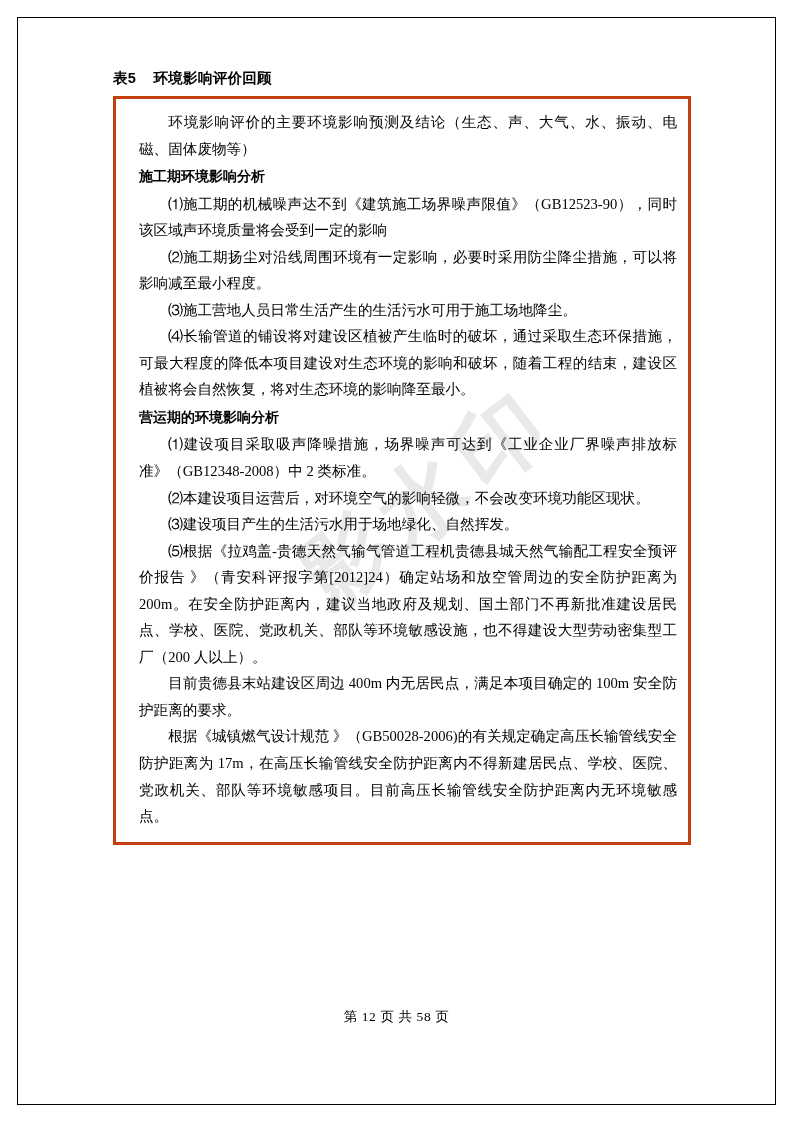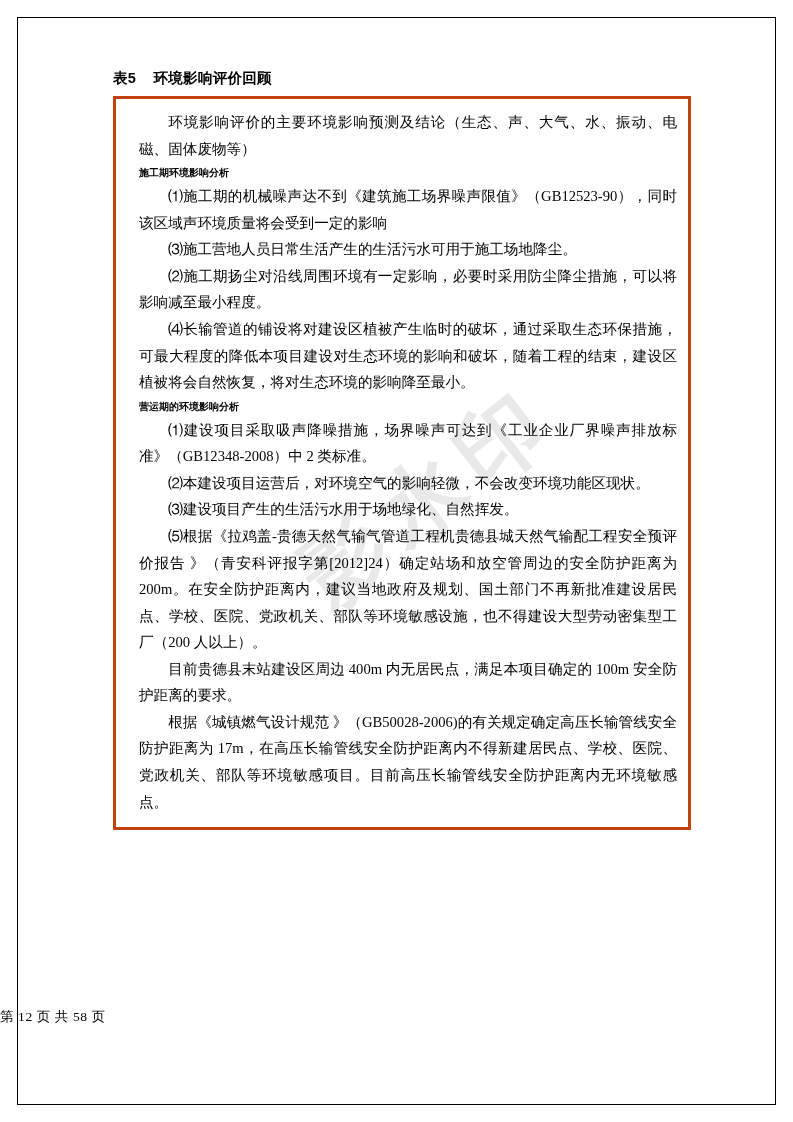--- a/index.html
+++ b/index.html
@@ -53,29 +53,29 @@
     margin: 0;
     text-align: justify;
     text-justify: inter-ideograph;
   }
   .indent2 {
     text-indent: 2em;
   }
   .head {
     font-family: "Liberation Sans", "DejaVu Sans", sans-serif;
     font-weight: bold;
-    font-size: 10px;
+    font-size: 14px;
     margin: 2px 0 1px 0;
   }
   .footer {
     position: absolute;
     left: 0;
     right: 0;
     top: 1008px;
-    text-align: left;
+    text-align: center;
     font-size: 13.5px;
     letter-spacing: 0.6px;
   }
   .watermark {
     position: absolute;
     left: 330px;
     top: 400px;
     width: 360px;
     height: 300px;
     pointer-events: none;
@@ -97,22 +97,22 @@
 
   <div class="watermark">影水印</div>
 
   <div class="content">
     <div class="table-caption">表5    环境影响评价回顾</div>
 
     <div class="doc-table">
       <p class="indent2">环境影响评价的主要环境影响预测及结论（生态、声、大气、水、振动、电磁、固体废物等）</p>
       <p class="head">施工期环境影响分析</p>
       <p class="indent2">⑴施工期的机械噪声达不到《建筑施工场界噪声限值》（GB12523-90），同时该区域声环境质量将会受到一定的影响</p>
+      <p class="indent2">⑵施工期扬尘对沿线周围环境有一定影响，必要时采用防尘降尘措施，可以将影响减至最小程度。</p>
       <p class="indent2">⑶施工营地人员日常生活产生的生活污水可用于施工场地降尘。</p>
-      <p class="indent2">⑵施工期扬尘对沿线周围环境有一定影响，必要时采用防尘降尘措施，可以将影响减至最小程度。</p>
       <p class="indent2">⑷长输管道的铺设将对建设区植被产生临时的破坏，通过采取生态环保措施，可最大程度的降低本项目建设对生态环境的影响和破坏，随着工程的结束，建设区植被将会自然恢复，将对生态环境的影响降至最小。</p>
       <p class="head">营运期的环境影响分析</p>
       <p class="indent2">⑴建设项目采取吸声降噪措施，场界噪声可达到《工业企业厂界噪声排放标准》（GB12348-2008）中 2 类标准。</p>
       <p class="indent2">⑵本建设项目运营后，对环境空气的影响轻微，不会改变环境功能区现状。</p>
       <p class="indent2">⑶建设项目产生的生活污水用于场地绿化、自然挥发。</p>
       <p class="indent2">⑸根据《拉鸡盖-贵德天然气输气管道工程机贵德县城天然气输配工程安全预评价报告 》（青安科评报字第[2012]24）确定站场和放空管周边的安全防护距离为 200m。在安全防护距离内，建议当地政府及规划、国土部门不再新批准建设居民点、学校、医院、党政机关、部队等环境敏感设施，也不得建设大型劳动密集型工厂（200 人以上）。</p>
       <p class="indent2">目前贵德县末站建设区周边 400m 内无居民点，满足本项目确定的 100m 安全防护距离的要求。</p>
       <p class="indent2">根据《城镇燃气设计规范 》（GB50028-2006)的有关规定确定高压长输管线安全防护距离为 17m，在高压长输管线安全防护距离内不得新建居民点、学校、医院、党政机关、部队等环境敏感项目。目前高压长输管线安全防护距离内无环境敏感点。</p>
     </div>
   </div>

